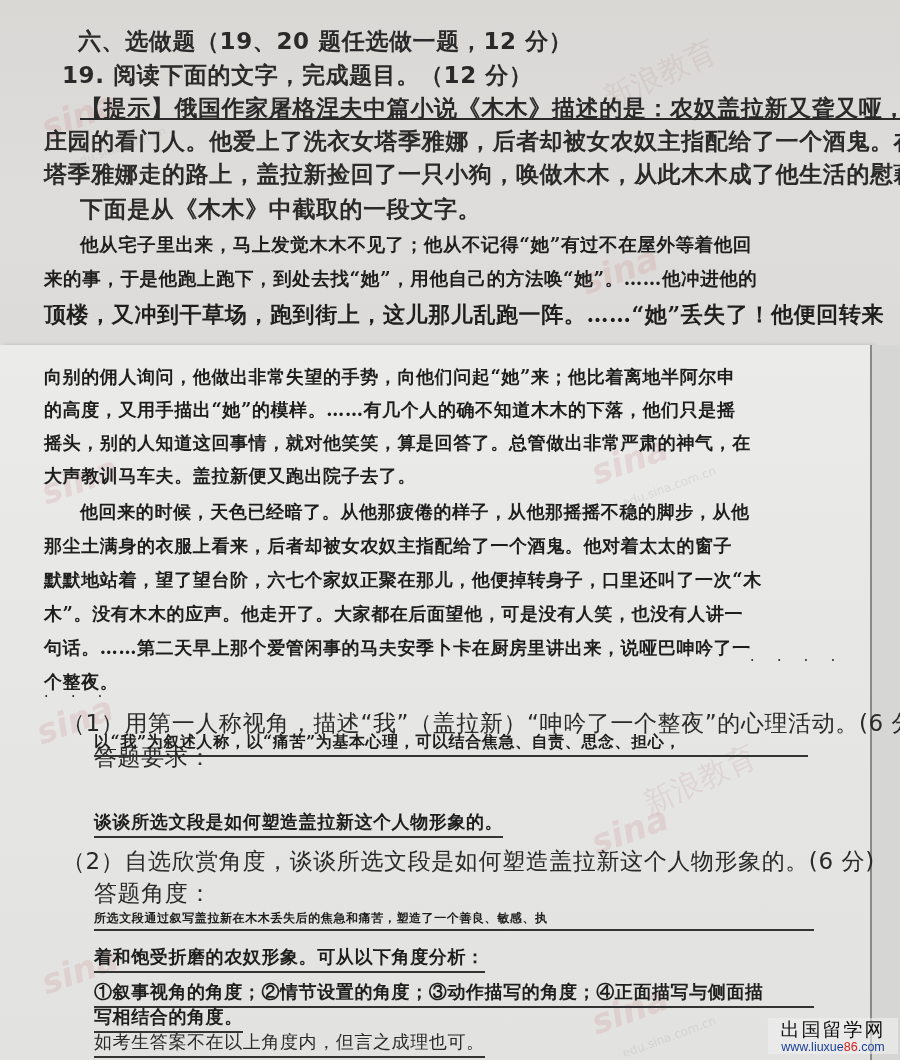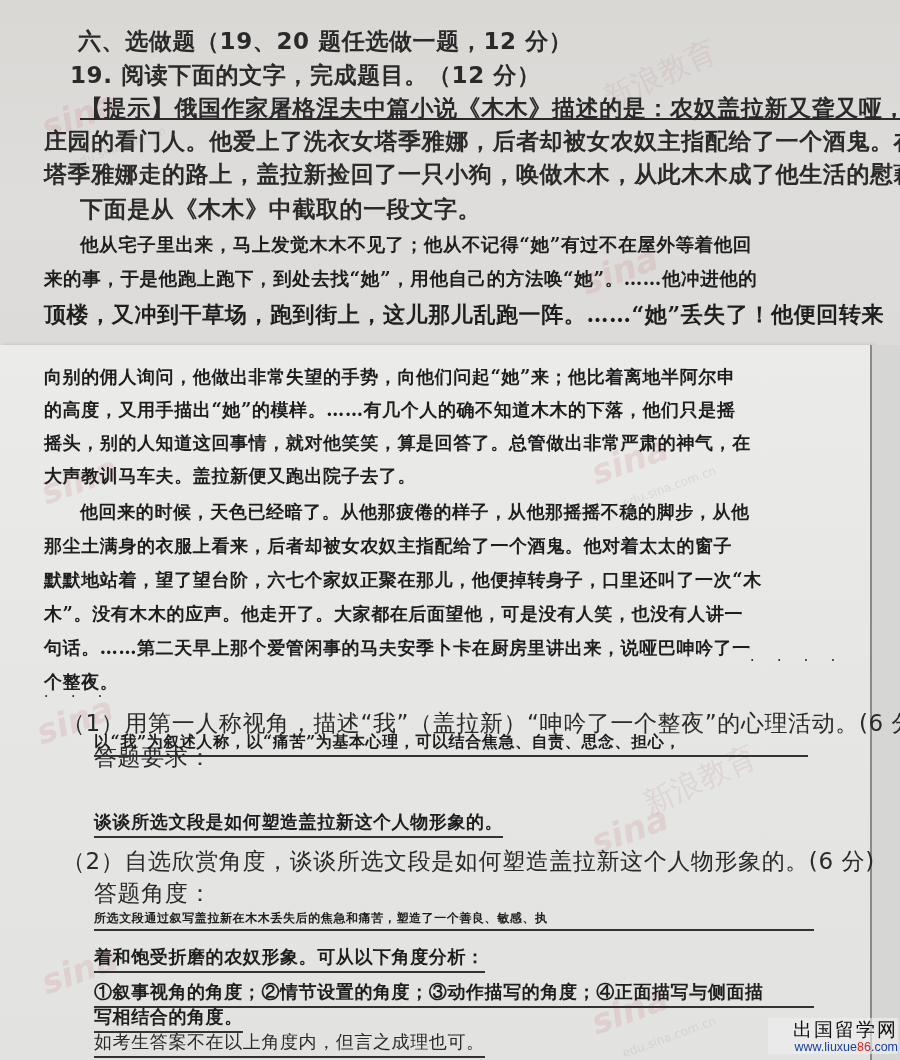--- a/index.html
+++ b/index.html
@@ -36,21 +36,21 @@
     }
     .wm-sub {
       position: absolute; color: rgba(150,150,150,0.2);
       font-family: "DejaVu Sans", sans-serif; font-size: 12px; transform: rotate(-20deg);
     }
     .wm-xinlang {
       position: absolute; color: rgba(190,150,150,0.2);
       font-family: "DejaVu Sans", sans-serif; font-size: 30px; transform: rotate(-25deg);
     }
     .site-logo {
-      position: absolute; left: 768px; top: 1018px; width: 130px; text-align: right;
+      position: absolute; left: 768px; top: 1018px; width: 130px; text-align: center;
       background: rgba(240,240,240,0.6);
     }
     .site-logo .cn {
       font-family: "DejaVu Sans", "Liberation Sans", sans-serif; font-size: 19px; color: #111;
       letter-spacing: 2px; line-height: 22px;
     }
     .site-logo .url {
       font-family: "Liberation Sans", sans-serif; font-size: 12.5px; color: #1a3f9a; line-height: 14px;
     }
     .site-logo .url .red { color: #d62020; }
@@ -71,21 +71,21 @@
 <div class="wm-sina" style="left:590px;top:440px;">sina</div>
 <div class="wm-sub" style="left:620px;top:480px;">edu.sina.com.cn</div>
 <div class="wm-sina" style="left:35px;top:700px;">sina</div>
 <div class="wm-xinlang" style="left:640px;top:760px;">新浪教育</div>
 <div class="wm-sina" style="left:590px;top:810px;">sina</div>
 <div class="wm-sina" style="left:40px;top:950px;">sina</div>
 <div class="wm-sina" style="left:590px;top:990px;">sina</div>
 <div class="wm-sub" style="left:620px;top:1030px;">edu.sina.com.cn</div>
 
 <div class="line bold-sans" style="left:78px;top:26px;">六、选做题（19、20 题任选做一题，12 分）</div>
-<div class="line bold-sans" style="left:70px;top:60px;">19. 阅读下面的文字，完成题目。（12 分）</div>
+<div class="line bold-sans" style="left:62px;top:60px;">19. 阅读下面的文字，完成题目。（12 分）</div>
 
 <div class="line bold-sans" style="left:80px;top:93px;text-decoration:underline;">【提示】俄国作家屠格涅夫中篇小说《木木》描述的是：农奴盖拉新又聋又哑，是</div>
 <div class="line bold-sans" style="left:44px;top:126px;">庄园的看门人。他爱上了洗衣女塔季雅娜，后者却被女农奴主指配给了一个酒鬼。在送</div>
 <div class="line bold-sans" style="left:44px;top:159px;">塔季雅娜走的路上，盖拉新捡回了一只小狗，唤做木木，从此木木成了他生活的慰藉……</div>
 
 <div class="line bold-sans" style="left:80px;top:194px;">下面是从《木木》中截取的一段文字。</div>
 
 <div class="line kai" style="left:80px;top:232px;font-size:18.5px;">他从宅子里出来，马上发觉木木不见了；他从不记得“她”有过不在屋外等着他回</div>
 <div class="line kai" style="left:44px;top:266px;font-size:18.5px;">来的事，于是他跑上跑下，到处去找“她”，用他自己的方法唤“她”。……他冲进他的</div>
 <div class="line kai" style="left:44px;top:300px;font-size:22px;">顶楼，又冲到干草场，跑到街上，这儿那儿乱跑一阵。……“她”丢失了！他便回转来</div>

